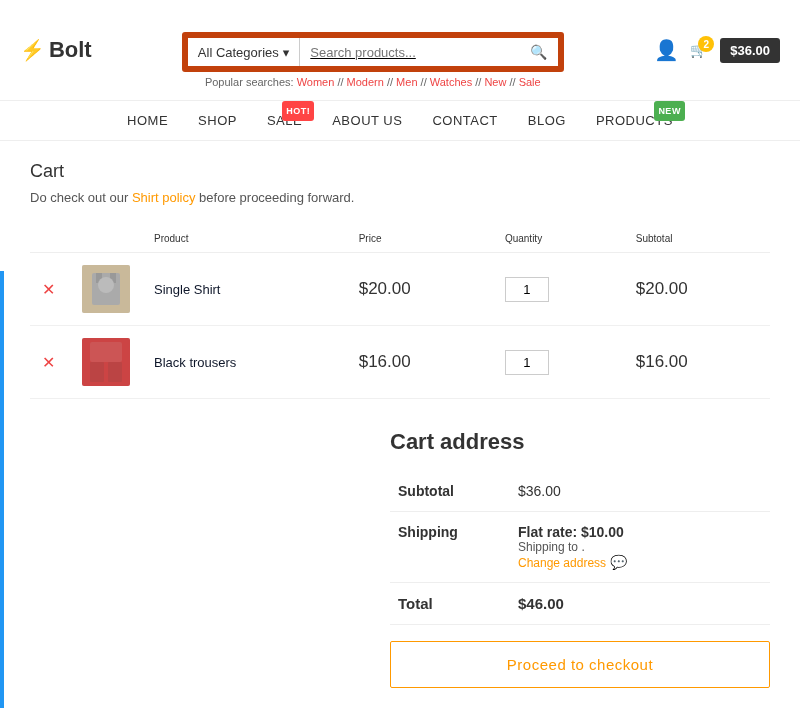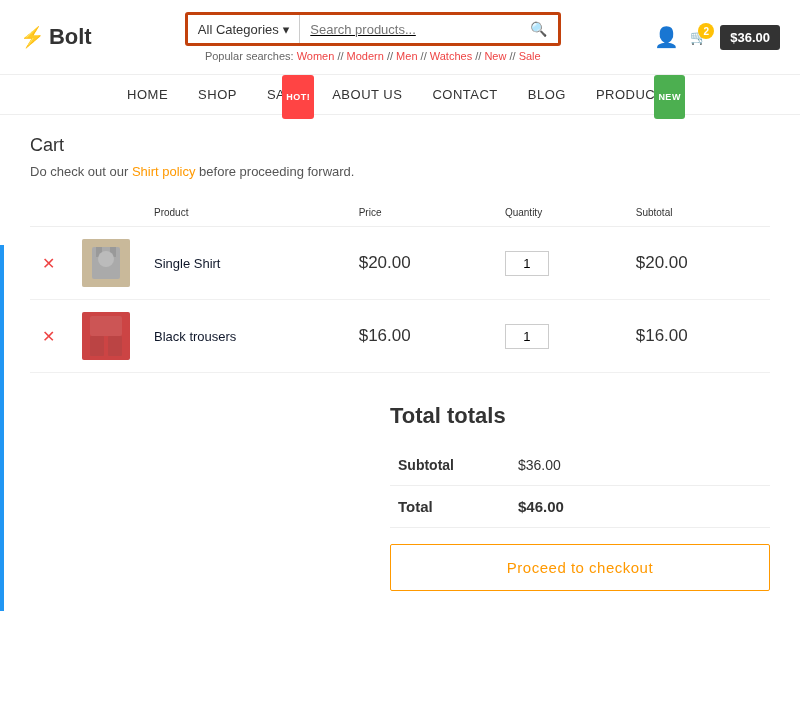--- a/index.html
+++ b/index.html
@@ -3,36 +3,36 @@
   <meta charset="utf-8">
   <style>
     * { box-sizing: border-box; margin: 0; padding: 0; }
     body { font-family: Arial, sans-serif; font-size: 14px; color: #333; background: #fff; }
 
     
     .header { display: flex; align-items: center; justify-content: space-between; padding: 12px 20px; border-bottom: 1px solid #eee; }
     .logo { display: flex; align-items: center; gap: 4px; font-size: 22px; font-weight: bold; color: #333; }
     .logo-bolt { color: #2196f3; font-size: 20px; }
     .search-area { display: flex; flex-direction: column; align-items: center; gap: 4px; }
-    .search-bar { display: flex; border: 3px solid #c2410c; border-radius: 3px; overflow: hidden; }
+    .search-bar { display: flex; border: 6px solid #c2410c; border-radius: 3px; overflow: hidden; margin-top: 20px; }
     .search-category { display: flex; align-items: center; gap: 4px; padding: 6px 10px; border-right: 1px solid #ccc; font-size: 13px; background: #fff; cursor: pointer; }
     .search-input { border: none; outline: none; padding: 6px 10px; font-size: 13px; width: 220px; text-decoration: underline; }
     .search-btn { background: none; border: none; padding: 6px 10px; cursor: pointer; font-size: 14px; }
     .popular-searches { font-size: 11px; color: #666; }
     .popular-searches a { color: #e44; text-decoration: none; }
     .header-right { display: flex; align-items: center; gap: 12px; }
     .cart-icon-wrapper { position: relative; display: flex; align-items: center; }
     .cart-count-badge { position: absolute; top: -6px; right: -6px; background: #ffc107; color: #fff; border-radius: 50%; width: 16px; height: 16px; font-size: 10px; display: flex; align-items: center; justify-content: center; font-weight: bold; }
     .cart-total-btn { background: #333; color: #fff; padding: 5px 10px; border-radius: 3px; font-size: 13px; font-weight: bold; border: none; cursor: pointer; }
     .user-icon { font-size: 20px; color: #555; cursor: pointer; }
 
     
     .nav { display: flex; justify-content: center; align-items: center; gap: 30px; padding: 12px 20px; border-bottom: 1px solid #eee; background: #fff; }
     .nav a { text-decoration: none; color: #333; font-size: 13px; font-weight: 500; letter-spacing: 0.5px; position: relative; }
-    .nav-badge { position: absolute; top: -12px; right: -12px; background: #f44; color: #fff; font-size: 9px; padding: 17px 4px; border-radius: 3px; font-weight: bold; }
+    .nav-badge { position: absolute; top: -12px; right: -12px; background: #f44; color: #fff; font-size: 9px; padding: 5px 4px; border-radius: 3px; font-weight: bold; }
     .nav-badge-new { background: #4CAF50; }
 
     
     .main { padding: 20px 30px; max-width: 800px; margin: 0 auto; position: relative; }
 
     
     .cart-title { font-size: 18px; font-weight: normal; margin-bottom: 8px; }
     .return-policy-text { font-size: 13px; color: #555; margin-bottom: 20px; }
     .return-policy-text a { color: #f90; text-decoration: none; }
 
@@ -199,27 +199,41 @@
             <input type="text" class="qty-input" value="1" style="">
           </td>
           <td class="price-cell">$16.00</td>
         </tr>
       </tbody>
     </table>
 
 
     <div class="cart-totals-section">
       <div class="cart-totals-box">
-        <h2 class="cart-totals-title">Total totals</h2>
+        <h2 class="cart-totals-title">Cart address</h2>
 
         <table class="totals-table">
           <tbody>
               <tr>
             <td class="totals-label">Subtotal</td>
             <td>$36.00</td>
+          </tr>
+          <tr>
+            <td class="totals-label">Shipping</td>
+            <td>
+              <div class="flat-rate">Flat rate: $10.00</div>
+              <div class="shipping-to">
+                <span>Shipping to</span>
+                <span>.</span>
+              </div>
+              <div>
+                <a href="#" class="change-address">Change address</a>
+                <span class="chat-icon">💬</span>
+              </div>
+            </td>
           </tr>
           <tr class="total-row">
             <td class="totals-label">Total</td>
             <td>$46.00</td>
           </tr>
         </tbody>
           </table>
 
         <button class="checkout-btn">Proceed to checkout</button>
       </div>

